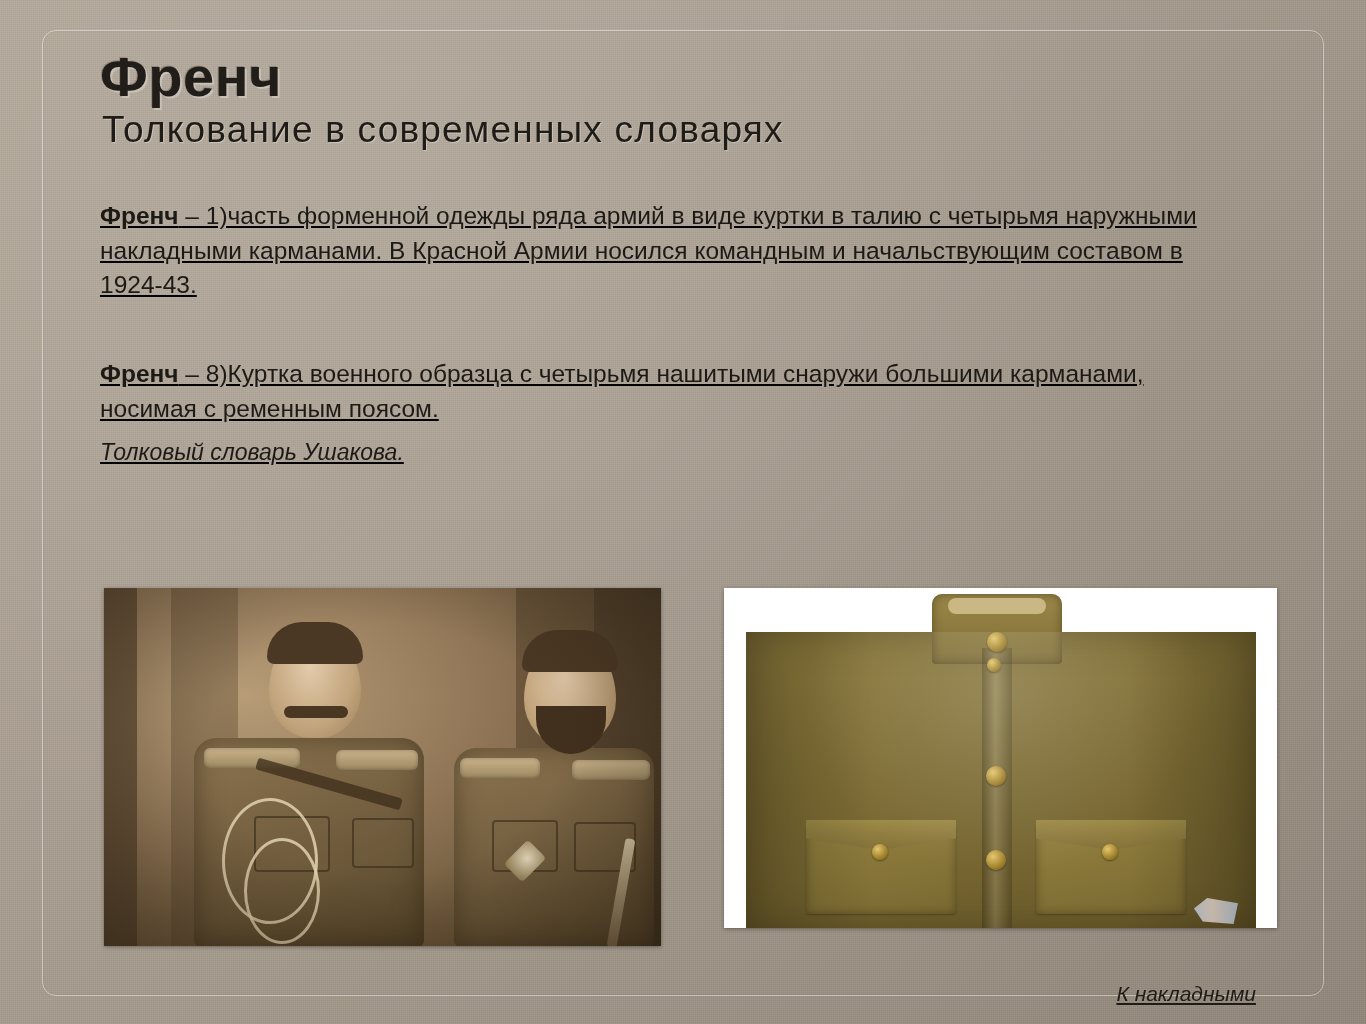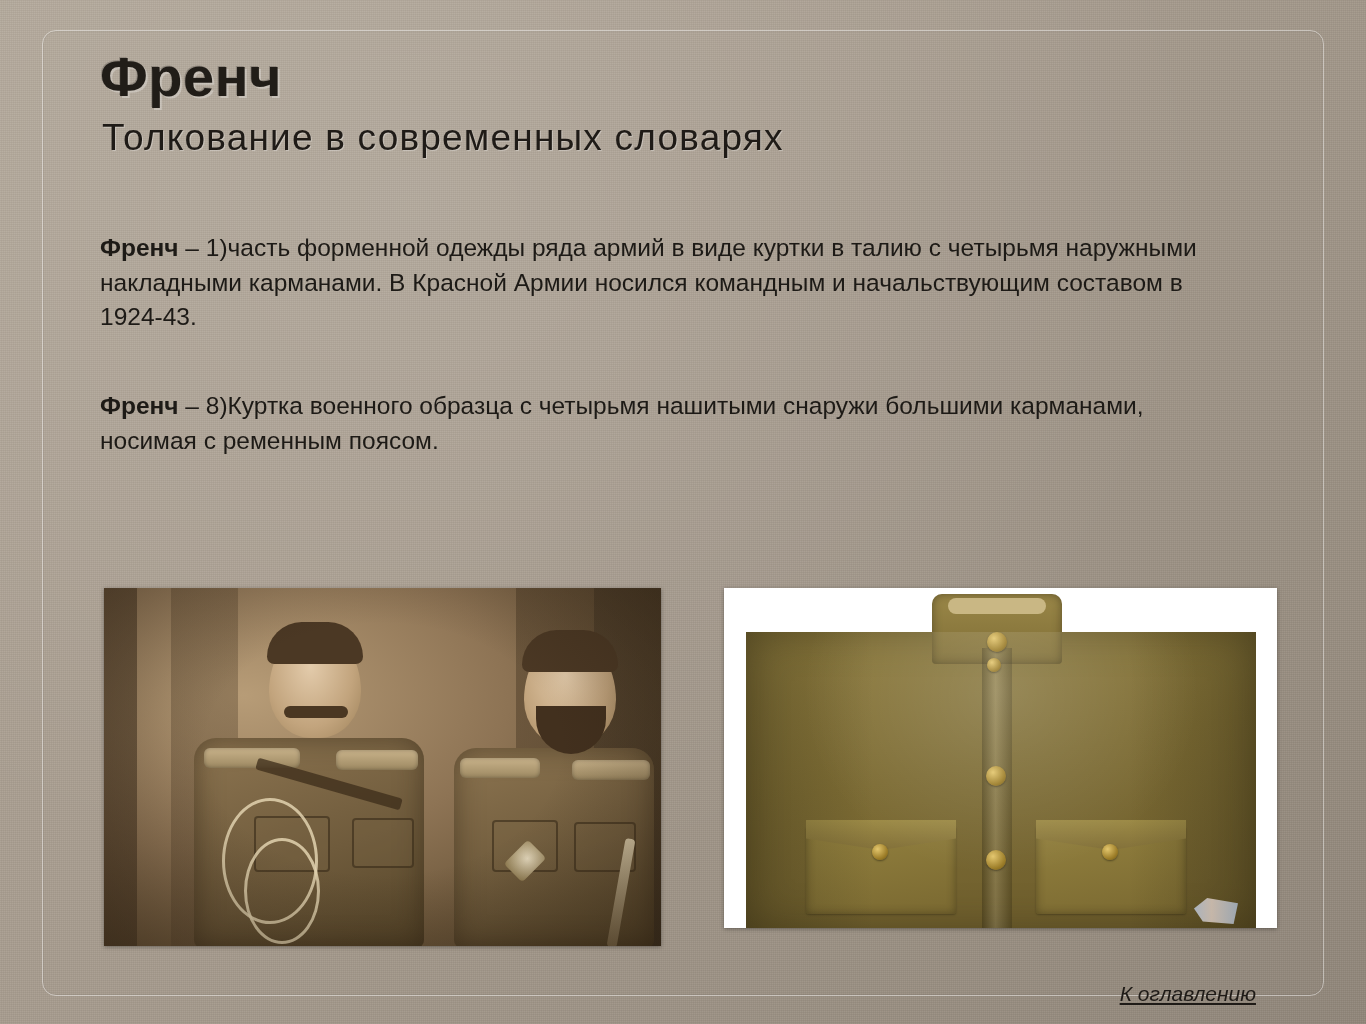--- a/index.html
+++ b/index.html
@@ -56,32 +56,33 @@
   h1.title {
     margin: 0;
     font-size: 56px;
     line-height: 1.04;
     font-weight: bold;
     color: #211d18;
     letter-spacing: 0.5px;
     text-shadow: 2px 2px 0 rgba(255,255,255,0.28), -1px -1px 0 rgba(0,0,0,0.18);
   }
   h2.subtitle {
-    margin: 12px 0 0 2px;
+    margin: 4px 0 0 2px;
     font-size: 37px;
     font-weight: normal;
     line-height: 1.1;
     color: #1f1b17;
     letter-spacing: 1.2px;
     text-shadow: 1px 1px 0 rgba(255,255,255,0.3);
   }
 
   .body-block {
-    margin-top: 72px;
+    margin-top: 48px;
     width: 1120px;
+    text-decoration: underline;
   }
   p.para {
     margin: 0 0 6px 0;
     font-size: 24.5px;
     line-height: 1.42;
     color: #1d1a16;
   }
   p.para b {
     font-weight: bold;
   }
@@ -271,20 +272,21 @@
 
       <p class="para">
         <b>Френч</b><span> – 1)часть форменной одежды ряда армий в виде куртки в талию с четырьмя наружными накладными карманами. В Красной Армии носился командным и начальствующим составом в 1924-43.</span>
       </p>
 
       <div class="gap"></div>
 
       <p class="para">
         <b>Френч</b><span> – 8)Куртка военного образца с четырьмя нашитыми снаружи большими карманами, носимая с ременным поясом.</span>
       </p>
+      <p class="source">Толковый словарь Ушакова.</p>
     </div>
 
     <div class="images">
 
       <div class="photo photo-left">
         <div class="lp lp-bg-strip"></div>
 
         <div class="lp lp-torso" style="left:90px; top:150px; width:230px; height:210px;"></div>
         <div class="lp lp-head" style="left:165px; top:40px;"></div>
         <div class="lp lp-hair" style="left:163px; top:34px;"></div>
@@ -330,14 +332,14 @@
         <div class="rp rp-flap" style="left:312px; top:232px;"></div>
         <div class="rp rp-btn" style="left:378px; top:256px; width:16px; height:16px;"></div>
 
         <div class="rp rp-shadow"></div>
         <div class="rp rp-tag"></div>
       </div>
 
     </div>
   </div>
 
-  <a class="footer-link" href="#">К оглавлению</a>
+  <a class="footer-link" href="#">К накладными</a>
 </div>
 
 </body></html>

